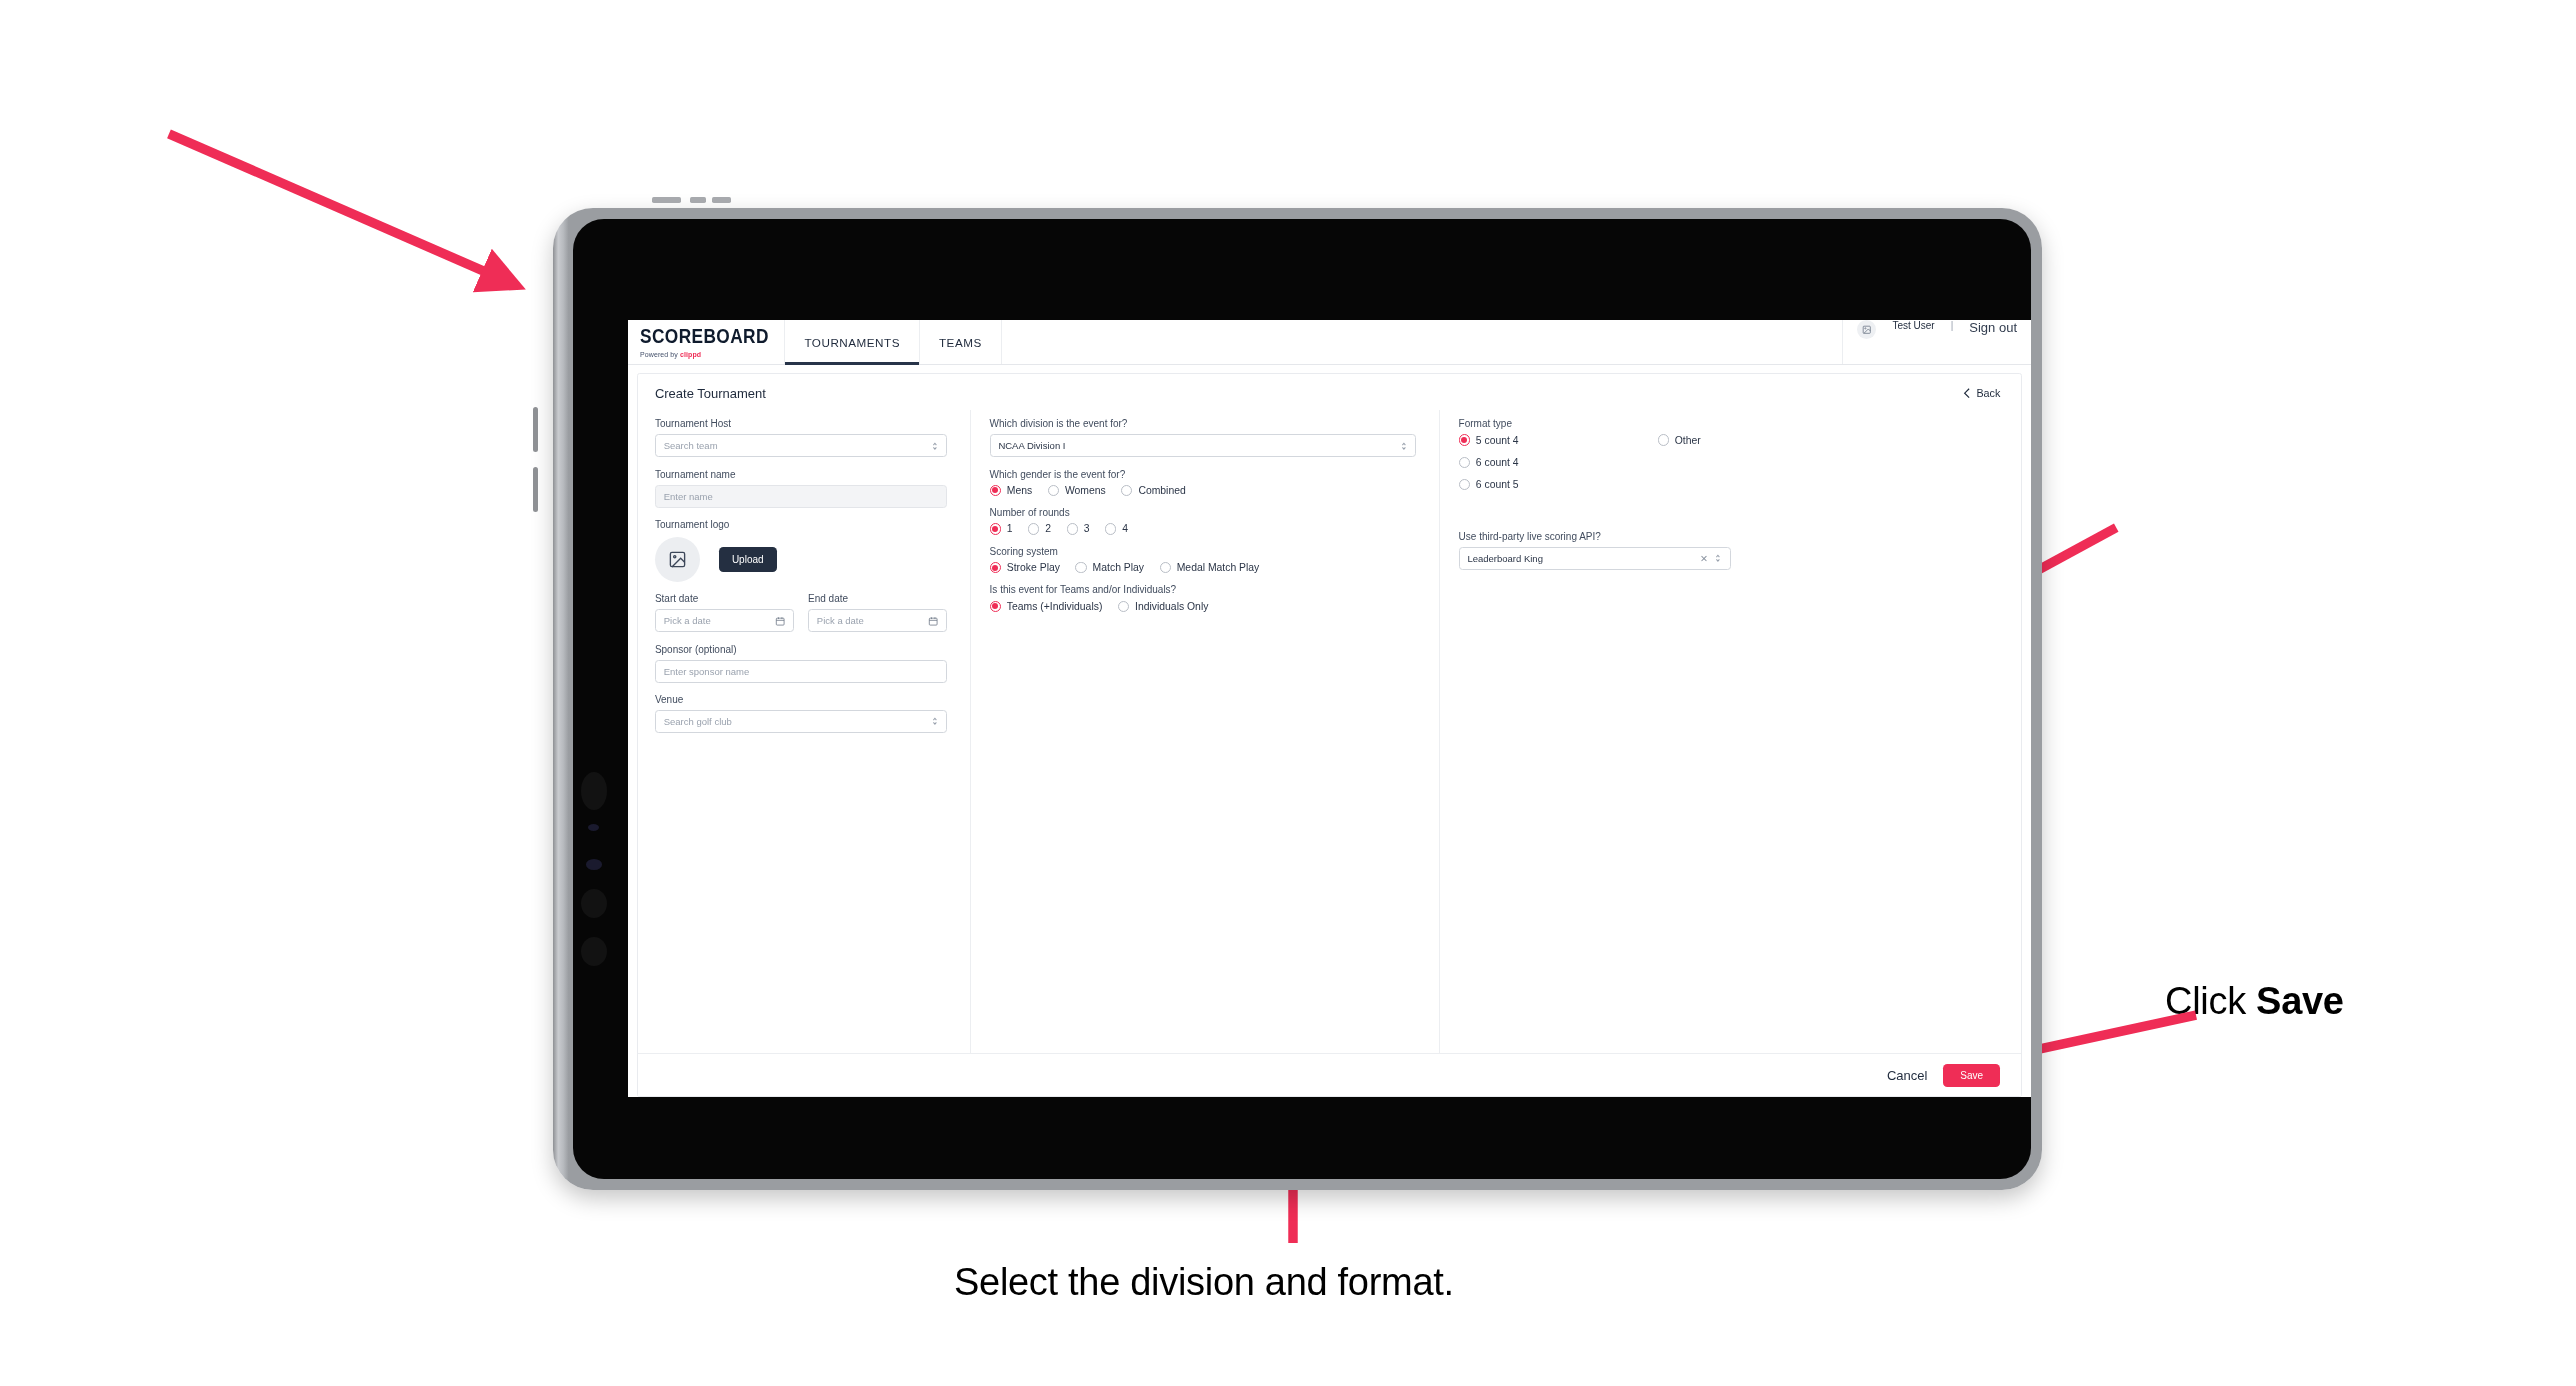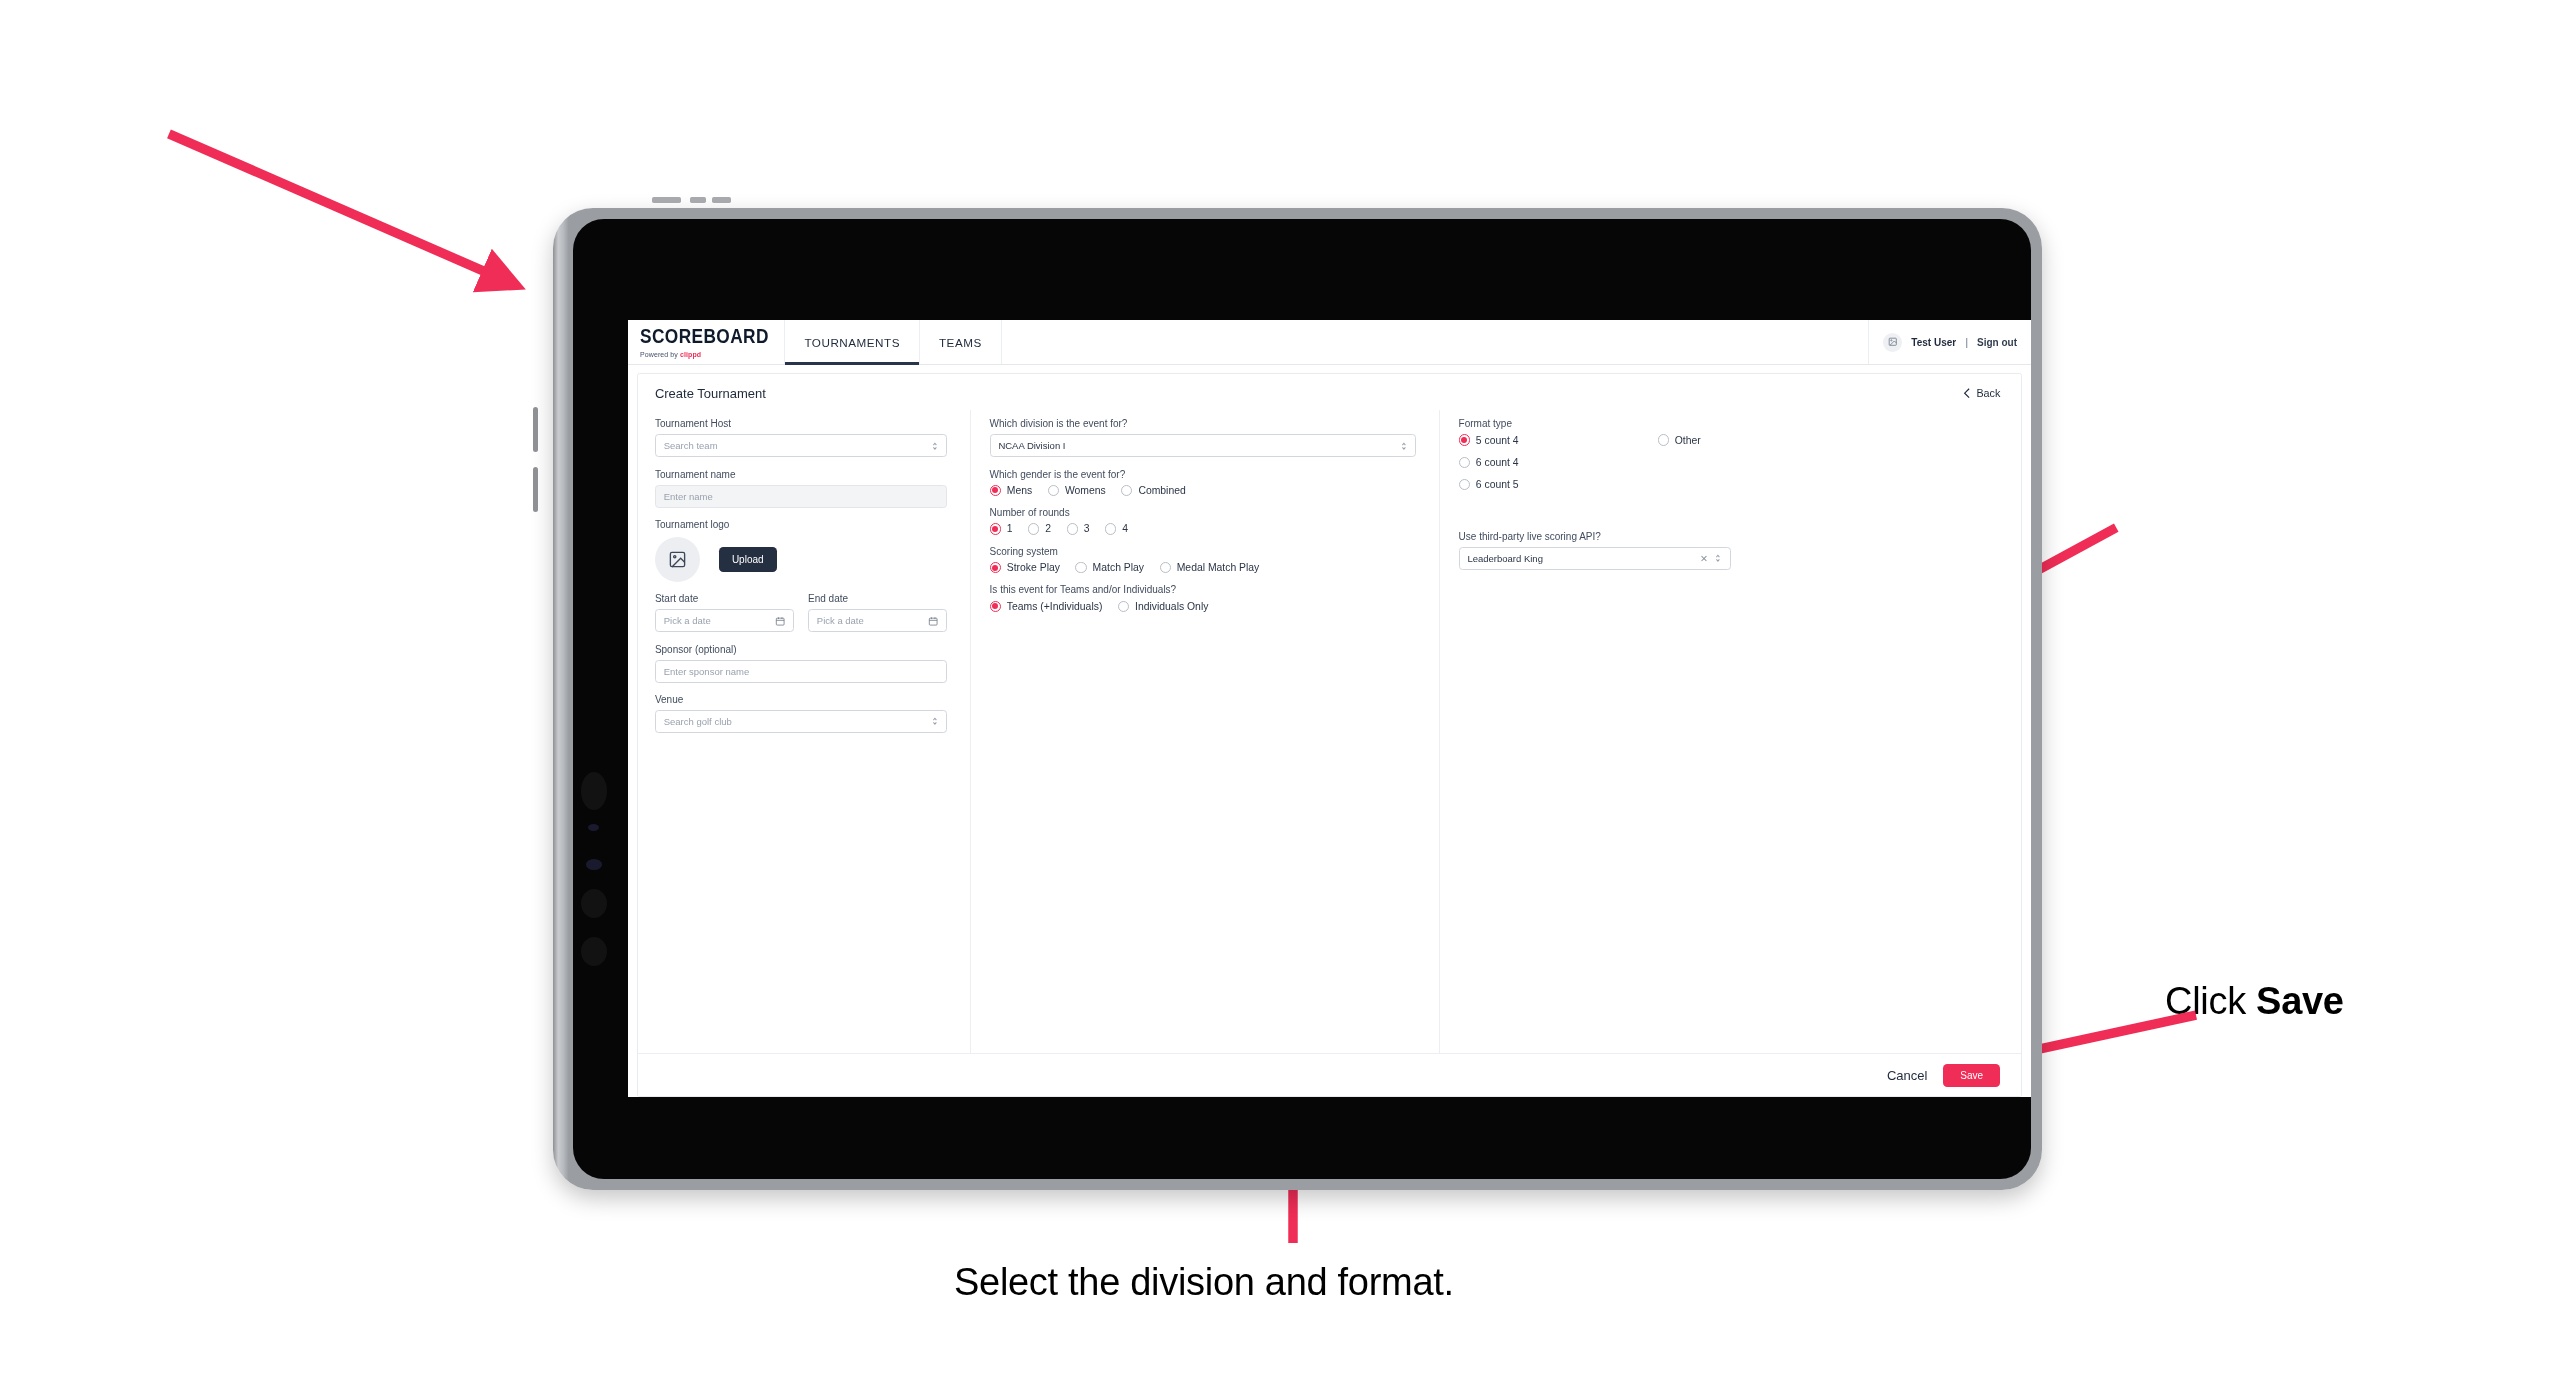--- a/index.html
+++ b/index.html
@@ -89,28 +89,28 @@
   .navtab {
     display:flex; align-items:center; padding: 0 19px;
     font-size: 11.7px; letter-spacing: 0.5px; color:#1f2a3c;
     border-right:0.9px solid #eceef1; cursor:pointer; position:relative;
   }
   .navtab.active::after {
     content:''; position:absolute; left:0; right:0; bottom:-0.9px;
     height:2.6px; background:#273449;
   }
   #nav-spacer { flex:1; border-right:0.9px solid #eceef1; }
-  #nav-user { display:flex; align-items:center; gap:9px; padding: 0 14px; font-weight: bold; }
+  #nav-user { display:flex; gap:16px; padding: 0 14px; }
   #avatar {
     width:19px; height:19px; border-radius:50%; background:#eef0f3;
     display:flex; align-items:center; justify-content:center; color:#6b7585;
   }
   #user-name { font-size:10px; color:#1f2a3c; }
   #pipe { font-size:10px; color:#9aa2af; }
-  #signout { font-size:10px; color:#323d4f; cursor:pointer; }
+  #signout { font-size:13px; color:#323d4f; cursor:pointer; }
 
   
   #card {
     margin: 7.8px 8.6px 0 8.6px;
     flex: 1;
     background:#fff;
     border:0.9px solid #e9ebef;
     border-radius: 2.6px;
     display:flex; flex-direction:column;
     min-height:0;

